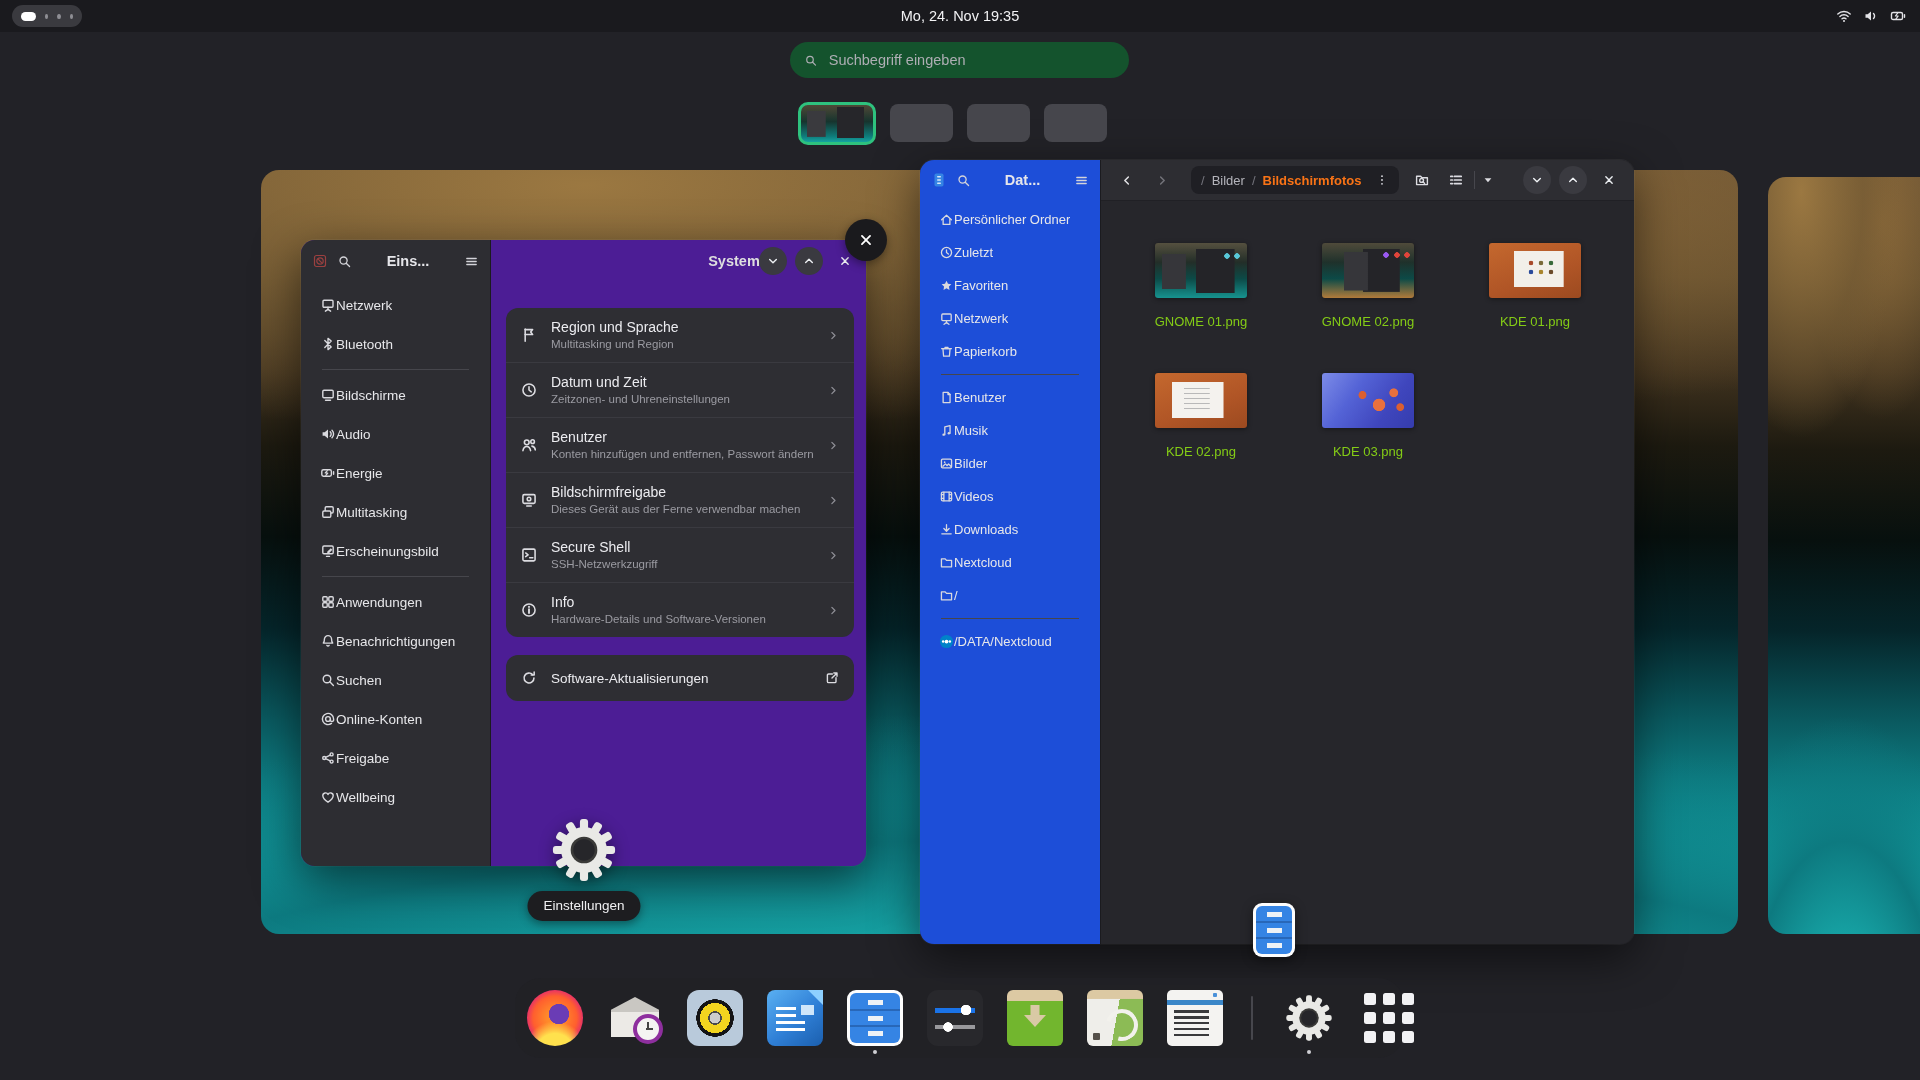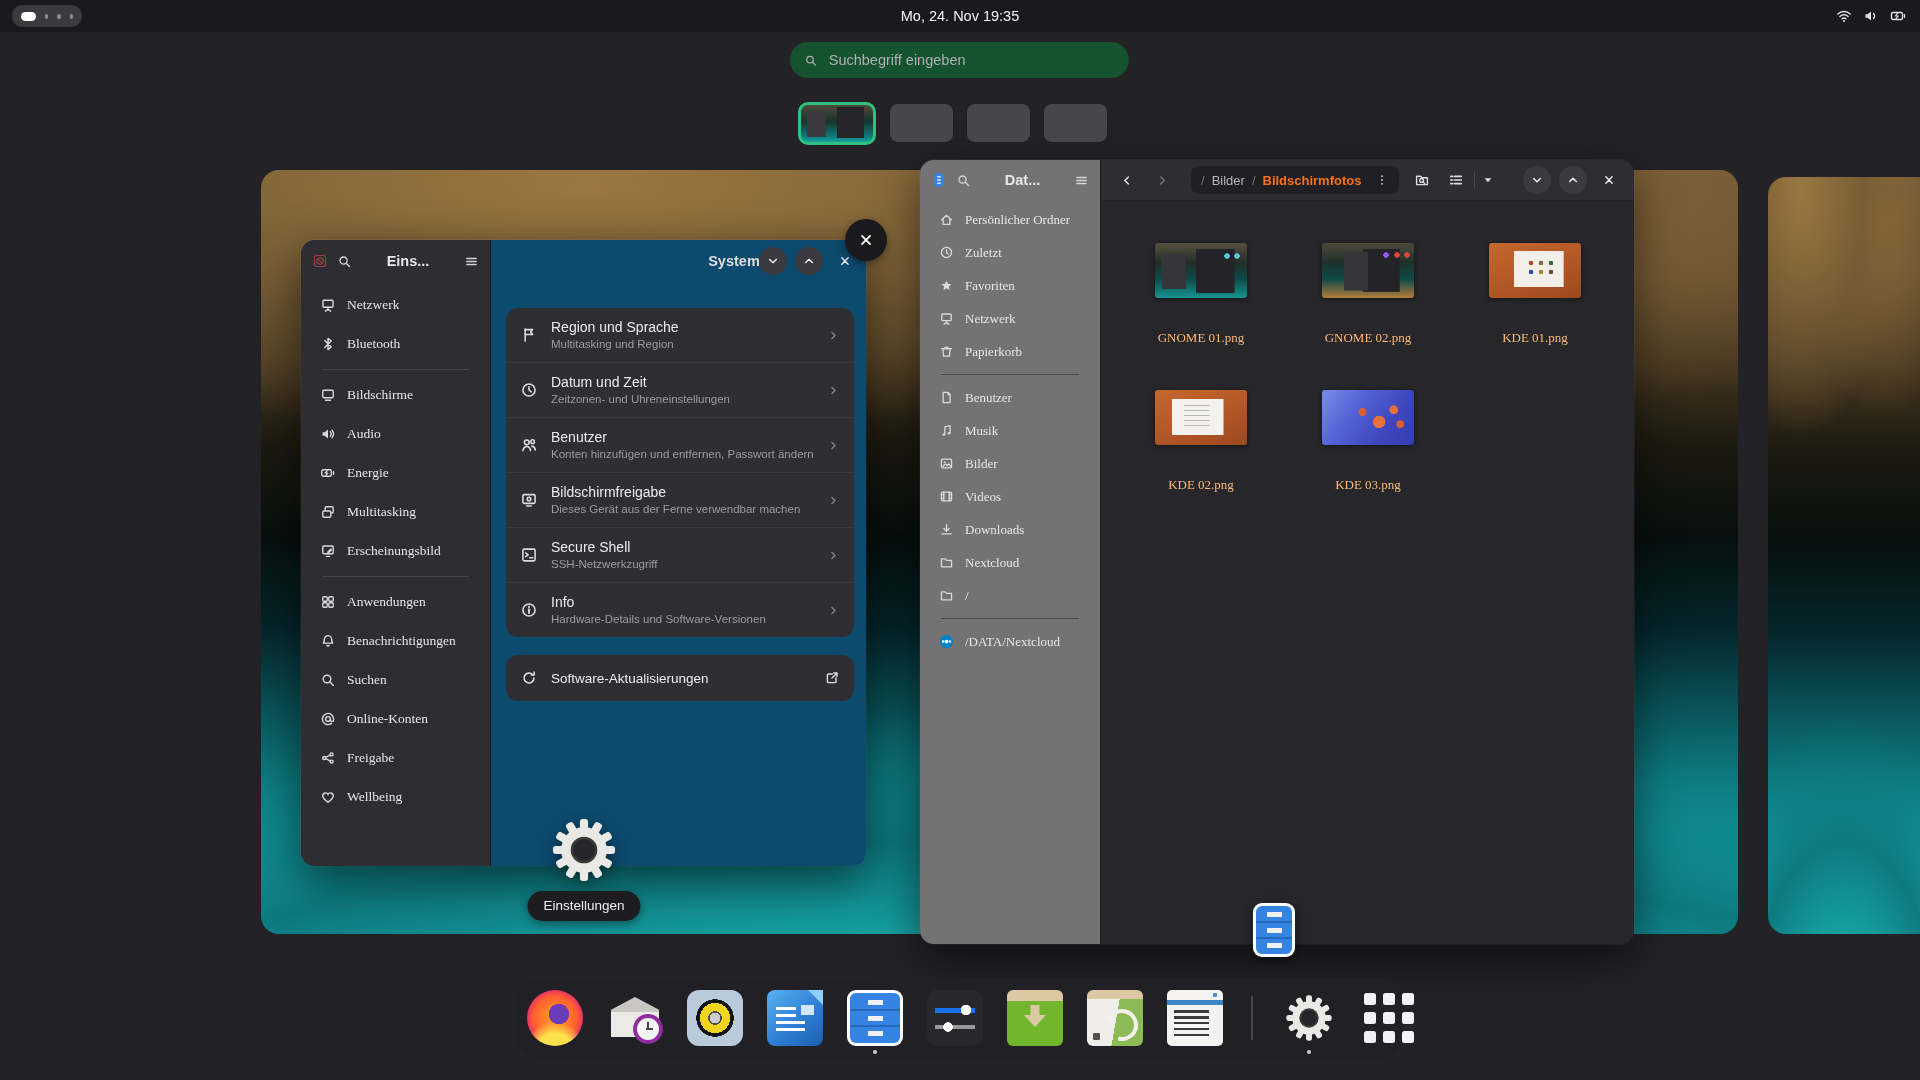--- a/index.html
+++ b/index.html
@@ -46,73 +46,73 @@
     background-position:12% 55%,80% 50%,0 0;background-size:26% 70%,38% 84%,100% 100%;}
 
   
   .window{position:absolute;border-radius:14px;overflow:hidden;display:flex;z-index:10;
           box-shadow:0 14px 46px rgba(0,0,0,.55),0 0 0 1px rgba(255,255,255,.06);}
   .side-head{height:42px;display:flex;align-items:center;gap:9px;padding:0 11px;flex:0 0 auto;}
   .side-title{flex:1;text-align:center;font-size:14.5px;font-weight:700;color:#e6e6ea;}
   .badge{width:16px;height:16px;}
   .hbtn{width:15px;height:15px;color:#d4d4d9;}
   .nav{padding:2px 9px;overflow:hidden;}
-  .nav-row{display:flex;align-items:center;gap:11px;border-radius:8px;color:#e7e7ea;padding:0 10px;font-family:Liberation Serif, serif;}
+  .nav-row{display:flex;align-items:center;border-radius:8px;color:#e7e7ea;padding:0 10px;}
   .nav--lg .nav-row{height:36px;margin:3px 0;font-size:13.5px;}
   .nav--sm .nav-row{height:31px;margin:2px 0;font-size:13px;}
   .nav-ic{width:16px;height:16px;color:#d9d9de;flex:0 0 auto;}
   .nav--sm .nav-ic{width:15px;height:15px;}
   .nav-lb{white-space:nowrap;overflow:hidden;}
   .nav-sep{height:1px;background:#46464c;margin:7px 12px;}
   .win-btns{margin-left:auto;display:flex;align-items:center;gap:8px;padding-right:11px;}
   .wbtn{width:28px;height:28px;border-radius:50%;background:#3a3a40;color:#eceff2;display:flex;align-items:center;justify-content:center;}
   .wbtn svg{width:14px;height:14px;}
   .wbtn.plain{background:transparent;}
 
   
-  .sw{left:301px;top:240px;width:565px;height:626px;background:#0c4a6e;}
+  .sw{left:301px;top:240px;width:565px;height:626px;background:#4c1d95;}
   .sw-side{width:189px;flex:0 0 auto;background:#2d2d32;border-right:1px solid #1b1b1f;display:flex;flex-direction:column;}
   .sw-main{flex:1;display:flex;flex-direction:column;}
   .sw-head{height:42px;position:relative;display:flex;align-items:center;}
   .sw-title{position:absolute;left:60px;right:110px;text-align:right;font-size:14.5px;font-weight:700;color:#dededf;}
   .card{margin:26px 16px 0 15px;background:#2e2e33;border-radius:12px;overflow:hidden;}
   .srow{display:flex;align-items:center;gap:13px;height:54px;padding:0 14px;}
   .srow + .srow{border-top:1px solid #3a3a40;}
   .srow-ic{width:18px;height:18px;color:#dcdce1;flex:0 0 auto;}
   .srow-txt{display:flex;flex-direction:column;gap:2px;min-width:0;}
   .srow-t{font-size:14px;font-weight:400;color:#ececf0;line-height:1.2;}
   .srow-s{font-size:11.5px;color:#9b9ba2;line-height:1.2;white-space:nowrap;}
   .chev{margin-left:auto;width:13px;height:13px;color:#8e8e95;flex:0 0 auto;}
   .linkrow{display:flex;align-items:center;gap:13px;height:46px;padding:0 14px;margin-top:18px;font-size:13.5px;color:#ececf0;}
   .linkrow .ext{margin-left:auto;width:16px;height:16px;color:#dcdce1;}
 
   
   .fw{left:920px;top:160px;width:714px;height:784px;background:#26262b;}
-  .fw-side{width:180px;flex:0 0 auto;background:#737373;border-right:1px solid #1b1b1f;display:flex;flex-direction:column;}
+  .fw-side{width:180px;flex:0 0 auto;background:#1d4ed8;border-right:1px solid #1b1b1f;display:flex;flex-direction:column;}
   .fw-side .side-head{height:40px;}
   .fw-main{flex:1;display:flex;flex-direction:column;background:#26262b;}
   .fw-head{height:40px;background:#2d2d32;display:flex;align-items:center;padding:0 0 0 12px;border-bottom:1px solid #202025;}
   .navbtn{width:26px;height:26px;display:flex;align-items:center;justify-content:center;color:#e2e2e6;}
   .navbtn svg{width:15px;height:15px;}
   .navbtn.dim{color:#73737a;}
   .navbtn + .navbtn{margin-left:10px;}
   .crumb{display:flex;align-items:center;gap:7px;height:28px;background:#1f1f24;border-radius:8px;padding:0 10px;
          margin:0 10px 0 16px;font-size:13px;width:208px;box-sizing:border-box;}
   .crumb .sl{color:#74747c;}
   .crumb .c1{color:#b4b4bb;}
   .crumb .c2{color:#f97316;font-weight:700;}
   .crumb .dots{margin-left:auto;width:14px;height:14px;color:#cfcfd5;}
   .toolbtn{width:26px;height:26px;display:flex;align-items:center;justify-content:center;color:#dcdce1;}
   .toolbtn svg{width:16px;height:16px;}
   .viewgrp{display:flex;align-items:center;margin-left:8px;}
   .viewgrp .vsep{width:1px;height:18px;background:#47474d;margin:0 5px;}
   .caretbtn{width:16px;height:16px;color:#dcdce1;}
   .fgrid{display:grid;grid-template-columns:repeat(3,160px);row-gap:44px;column-gap:7px;padding:42px 0 0 20px;}
   .fitem{display:flex;flex-direction:column;align-items:center;}
-  .fname{margin-top:32px;font-size:13px;color:#fdba74;font-family:Liberation Serif, serif;}
+  .fname{margin-top:16px;font-size:13px;color:#84cc16;}
   .th{width:92px;height:55px;border-radius:3px;box-shadow:0 1px 5px rgba(0,0,0,.45);background-repeat:no-repeat;background-color:#333;}
   .th-gnome1{background-image:
      radial-gradient(circle at 72px 13px,#58c7d8 0 2.5px,transparent 3px),
      radial-gradient(circle at 82px 13px,#58c7d8 0 2.5px,transparent 3px),
      linear-gradient(#36363a,#36363a),linear-gradient(#242428,#242428),
      linear-gradient(180deg,#55503f 0%,#232e28 35%,#0c4a47 65%,#16938f 100%);
      background-position:0 0,0 0,10% 55%,76% 50%,0 0;background-size:100% 100%,100% 100%,26% 64%,42% 80%,100% 100%;}
   .th-gnome2{background-image:
      radial-gradient(circle at 64px 12px,#9a59f2 0 2.5px,transparent 3px),
      radial-gradient(circle at 75px 12px,#e0443a 0 2.5px,transparent 3px),

